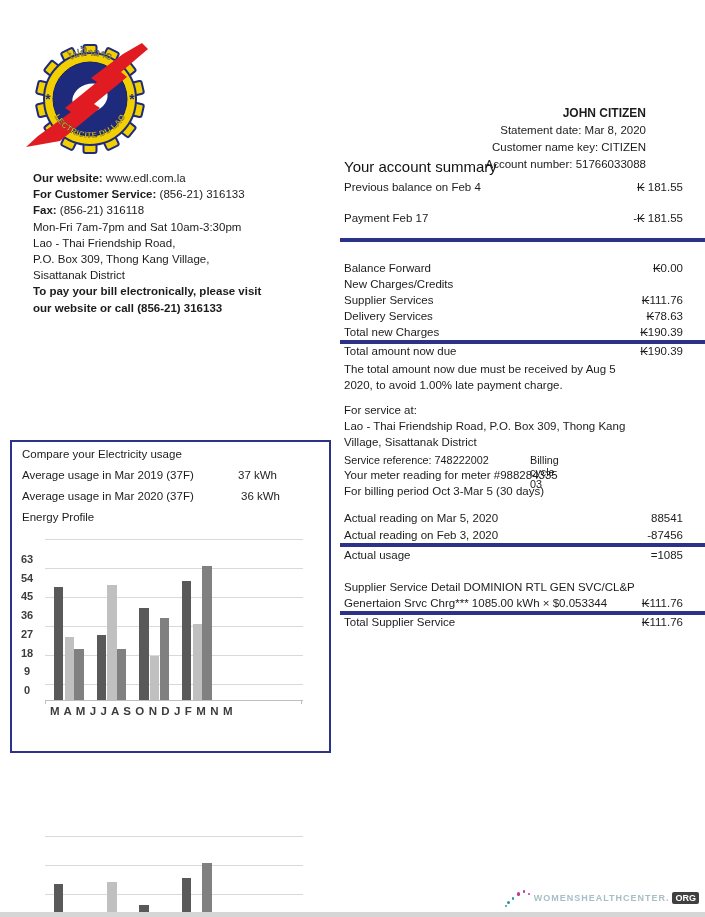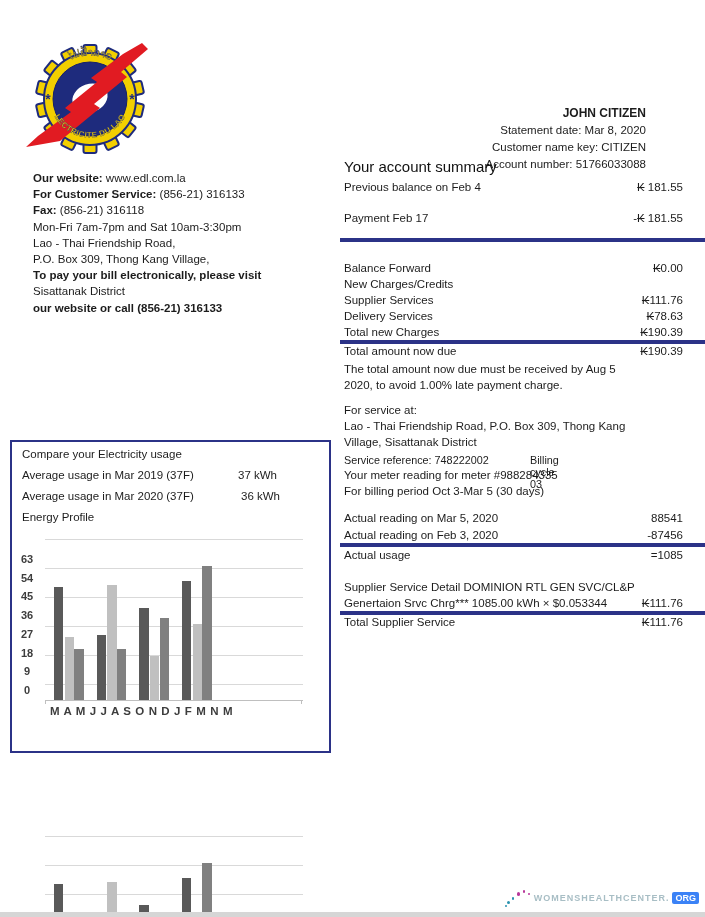--- a/index.html
+++ b/index.html
@@ -27,21 +27,21 @@
   .grid{position:absolute;height:1px;background:#d9d9d9;}
   .axis{position:absolute;height:1px;background:#bfbfbf;}
   .tick{position:absolute;width:1px;height:4px;background:#bfbfbf;}
   .bar{position:absolute;z-index:1;}
   .ytick{position:absolute;left:14px;width:26px;text-align:center;font-size:11px;font-weight:700;color:#3d3d3d;}
   .xlabels{position:absolute;font-size:11.5px;font-weight:700;letter-spacing:.6px;color:#3d3d3d;white-space:nowrap;}
   
   #strip{position:absolute;left:0;top:912px;width:705px;height:5px;background:#d6d6d6;z-index:6;}
   #wm{position:absolute;right:6px;top:888px;display:flex;align-items:center;gap:3px;z-index:7;}
   #wm .wtext{font-size:9px;letter-spacing:1px;color:#a8bec5;font-weight:bold;}
-  #wm .badge{font-size:9px;font-weight:bold;color:#fff;background:#3b82f6;padding:1px 3px;border-radius:2px;}
+  #wm .badge{font-size:9px;font-weight:bold;color:#fff;background:#404040;padding:1px 3px;border-radius:2px;}
   .dots{position:relative;width:26px;height:20px;}
   .dot{position:absolute;border-radius:50%;}
 </style>
 </head>
 <body>
 
 <div id="page">
 
   <svg class="abs" style="left:26px;top:42px;" width="126" height="118" viewBox="0 0 126 118">
     <g transform="translate(64,57)">
@@ -87,22 +87,22 @@
     <div>Account number: 51766033088</div>
   </div>
 
   <div id="contact">
     <div><span class="b">Our website:</span><span> www.edl.com.la</span></div>
     <div><span class="b">For Customer Service:</span><span> (856-21) 316133</span></div>
     <div><span class="b">Fax:</span><span> (856-21) 316118</span></div>
     <div><span>Mon-Fri 7am-7pm and Sat 10am-3:30pm</span></div>
     <div><span>Lao - Thai Friendship Road,</span></div>
     <div><span>P.O. Box 309, Thong Kang Village,</span></div>
+    <div><span>Sisattanak District</span></div>
     <div><span class="b">To pay your bill electronically, please visit</span></div>
-    <div><span>Sisattanak District</span></div>
     <div><span class="b">our website or call (856-21) 316133</span></div>
   </div>
 
   <div class="stitle">Your account summary</div>
 
   <div class="srow" style="top:181px">
     <span>Previous balance on Feb 4</span>
     <span>₭ 181.55</span>
   </div>
   <div class="srow" style="top:212px">

